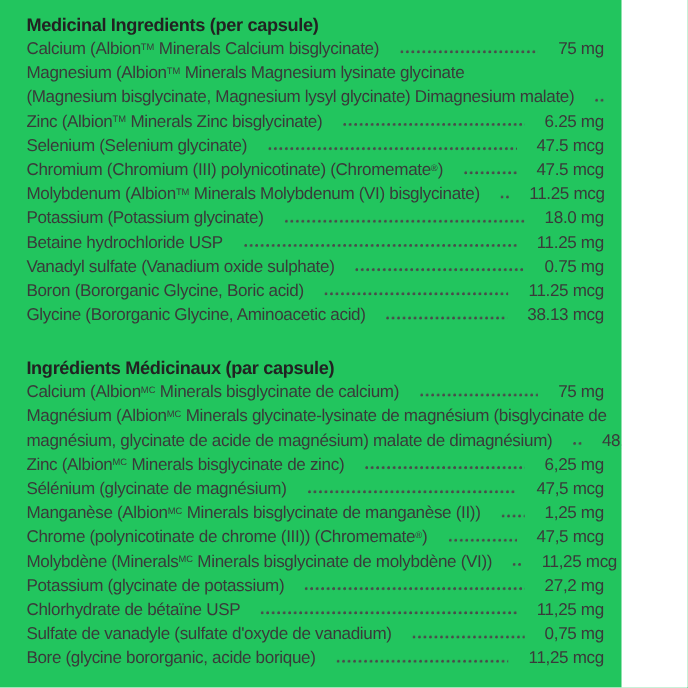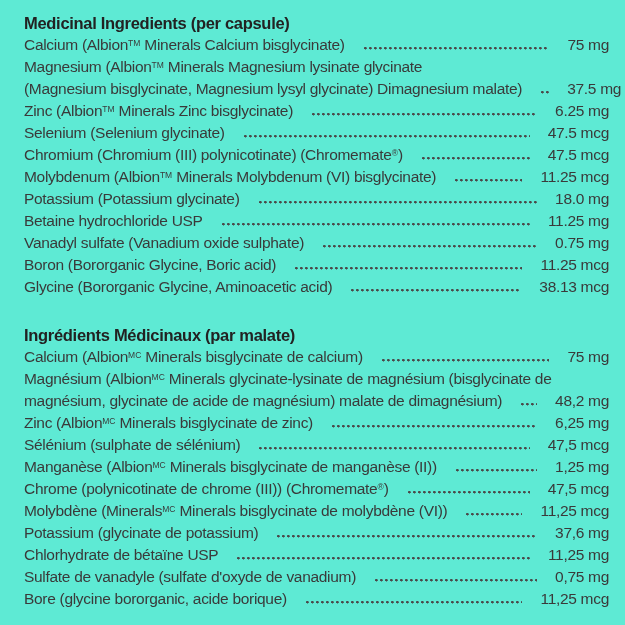--- a/index.html
+++ b/index.html
@@ -1,24 +1,24 @@
 <!DOCTYPE html>
 <html><head>
 <meta charset="utf-8">
 <style>
   html, body {
     margin: 0;
     padding: 0;
     background: #ffffff;
   }
   .label-page {
-    width: 625px;
+    width: 565px;
     height: 625px;
     box-sizing: border-box;
-    background: #5eead4;
+    background: #22c55e;
     color: #3a3a3a;
     font-family: "Liberation Sans", "DejaVu Sans", sans-serif;
     font-size: 15.5px;
     letter-spacing: -0.3px;
     padding: 12px 16px 0 24px;
     overflow: hidden;
   }
   .section { margin: 0; }
   .section + .section { margin-top: 26px; }
   .section-heading {
@@ -128,42 +128,42 @@
         </div>
         <div class="row">
           <span class="lbl">Glycine (Bororganic Glycine, Aminoacetic acid)</span>
           <span class="dots"></span>
           <span class="val">38.13 mcg</span>
         </div>
       </div>
   </div>
 
   <div class="section">
-    <h2 class="section-heading">Ingrédients Médicinaux (par malate)</h2>
+    <h2 class="section-heading">Ingrédients Médicinaux (par capsule)</h2>
     <div class="rows">
         <div class="row">
           <span class="lbl">Calcium (Albion<sup>MC</sup> Minerals bisglycinate de calcium)</span>
           <span class="dots"></span>
           <span class="val">75 mg</span>
         </div>
         <div class="row">
           <span class="lbl">Magnésium (Albion<sup>MC</sup> Minerals glycinate-lysinate de magnésium (bisglycinate de</span>
         </div>
         <div class="row">
           <span class="lbl">magnésium, glycinate de acide de magnésium) malate de dimagnésium)</span>
           <span class="dots"></span>
           <span class="val">48,2 mg</span>
         </div>
         <div class="row">
           <span class="lbl">Zinc (Albion<sup>MC</sup> Minerals bisglycinate de zinc)</span>
           <span class="dots"></span>
           <span class="val">6,25 mg</span>
         </div>
         <div class="row">
-          <span class="lbl">Sélénium (sulphate de sélénium)</span>
+          <span class="lbl">Sélénium (glycinate de magnésium)</span>
           <span class="dots"></span>
           <span class="val">47,5 mcg</span>
         </div>
         <div class="row">
           <span class="lbl">Manganèse (Albion<sup>MC</sup> Minerals bisglycinate de manganèse (II))</span>
           <span class="dots"></span>
           <span class="val">1,25 mg</span>
         </div>
         <div class="row">
           <span class="lbl">Chrome (polynicotinate de chrome (III)) (Chromemate<sup>®</sup>)</span>
@@ -171,21 +171,21 @@
           <span class="val">47,5 mcg</span>
         </div>
         <div class="row">
           <span class="lbl">Molybdène (Minerals<sup>MC</sup> Minerals bisglycinate de molybdène (VI))</span>
           <span class="dots"></span>
           <span class="val">11,25 mcg</span>
         </div>
         <div class="row">
           <span class="lbl">Potassium (glycinate de potassium)</span>
           <span class="dots"></span>
-          <span class="val">37,6 mg</span>
+          <span class="val">27,2 mg</span>
         </div>
         <div class="row">
           <span class="lbl">Chlorhydrate de bétaïne USP</span>
           <span class="dots"></span>
           <span class="val">11,25 mg</span>
         </div>
         <div class="row">
           <span class="lbl">Sulfate de vanadyle (sulfate d'oxyde de vanadium)</span>
           <span class="dots"></span>
           <span class="val">0,75 mg</span>

